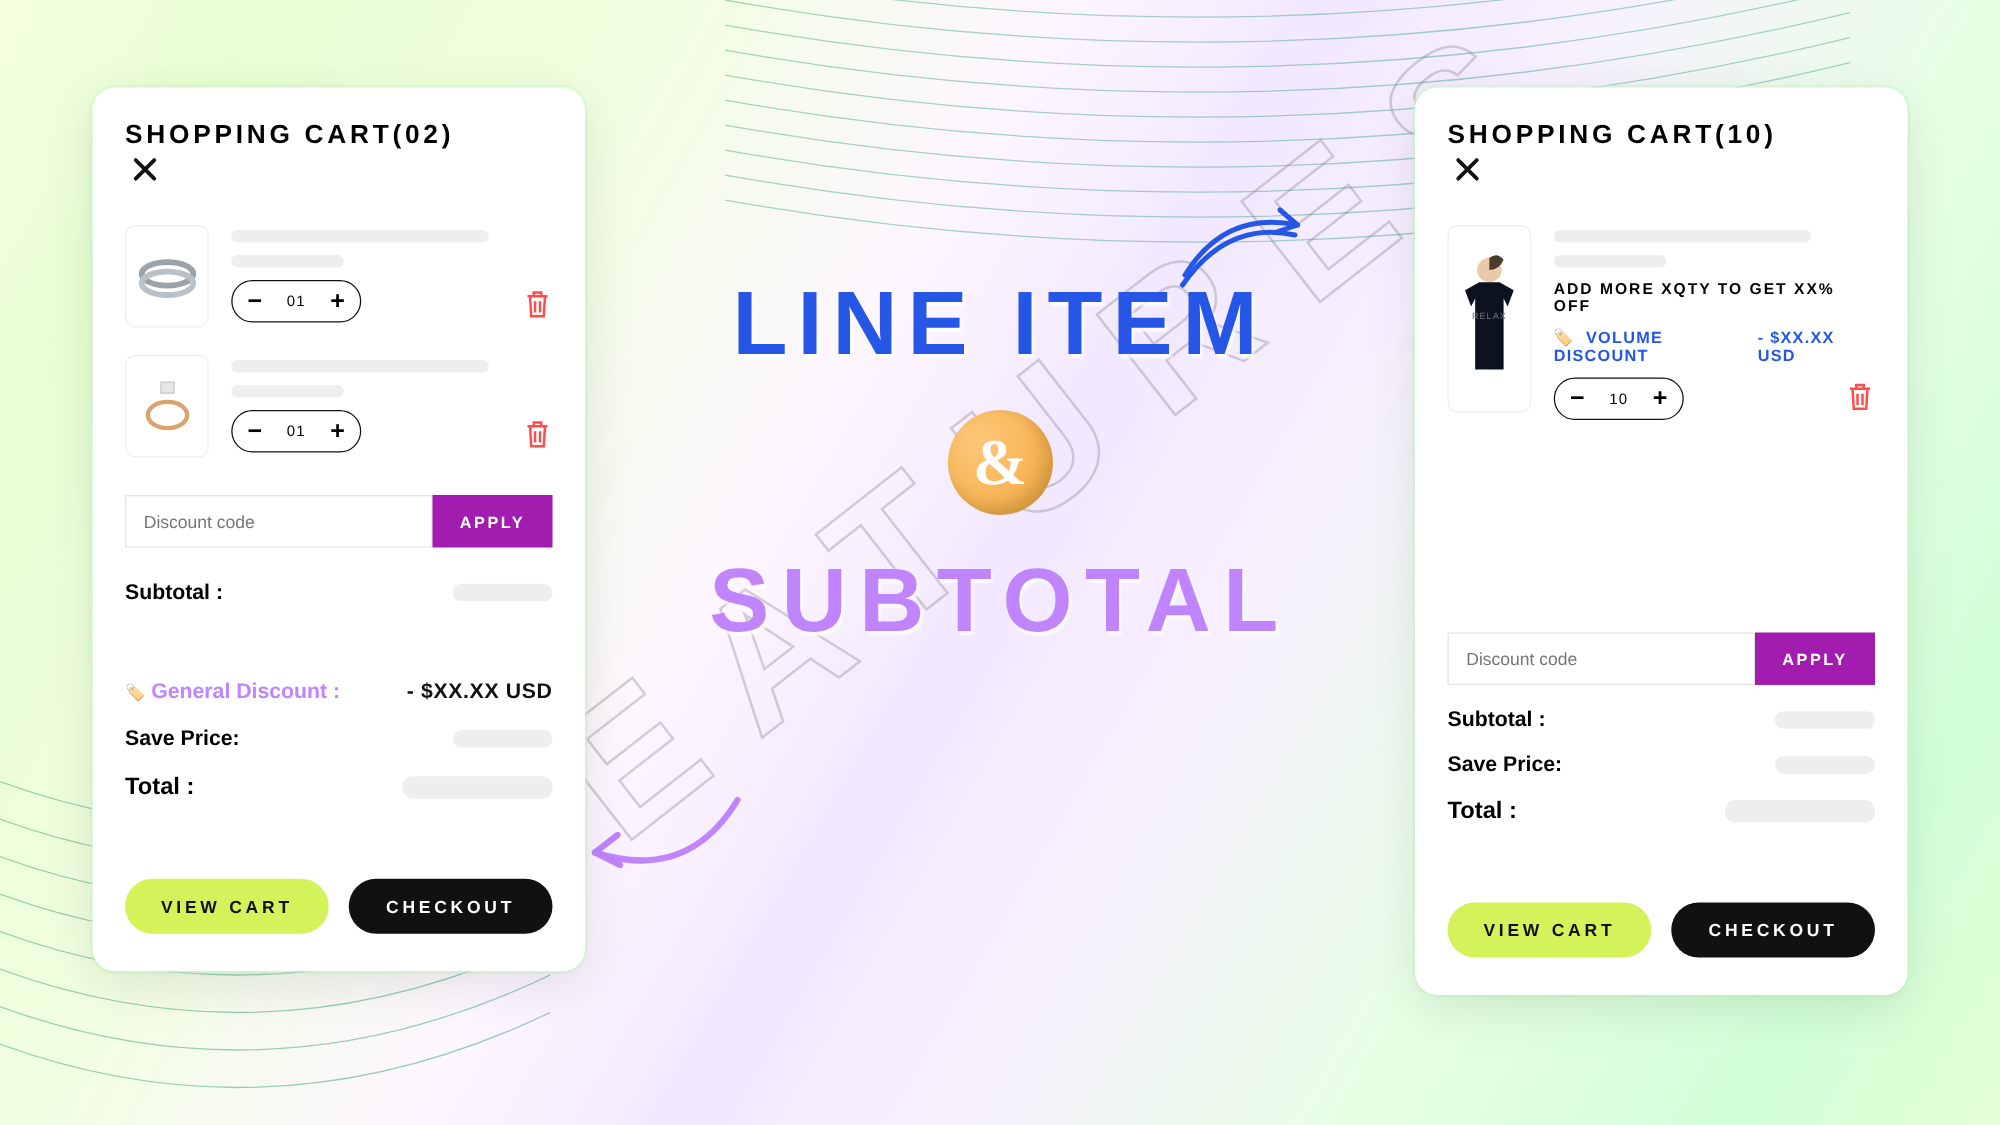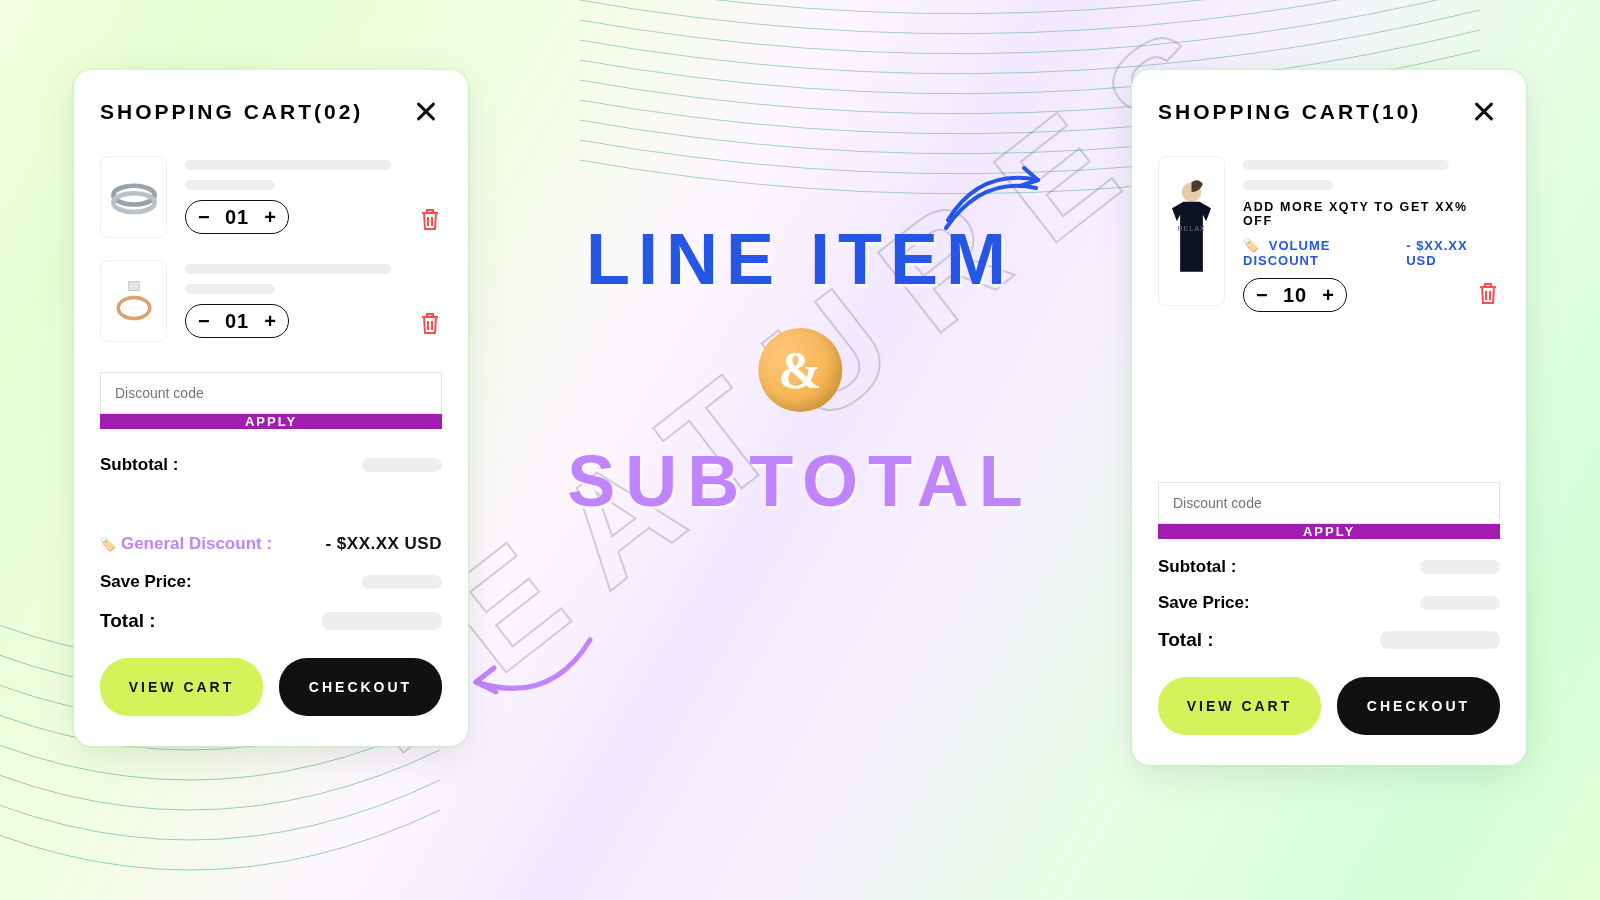--- a/index.html
+++ b/index.html
@@ -46,21 +46,21 @@
 .arrow-left {
   position: absolute; top: 630px; left: 460px; pointer-events:none;
 }
 .panel {
   position: absolute; width: 394px; background: #fff;
   border-radius: 18px; padding: 26px 26px 30px 26px;
   box-shadow: 0 10px 40px rgba(0,0,0,.10), 0 0 0 2px rgba(200,255,200,.5);
 }
 .panel.left { top: 70px; left: 74px; }
 .panel.right { top: 70px; right: 74px; }
-.panel-head { display: flex; justify-content: space-between; align-items: center; margin-bottom: 28px; }
+.panel-head { display: flex; justify-content: space-between; margin-bottom: 28px; flex-direction: column; }
 .panel-title { font-weight: 800; letter-spacing: 3px; font-size: 21px; display:flex; }
 .panel-title .count { font-weight: 600; }
 .close-x { width: 32px; height: 32px; cursor:pointer; }
 .close-x::before, .close-x::after {
   content: ''; position: absolute; width: 24px; height: 3px; background: #111; border-radius:2px;
 }
 .close-x { position: relative; }
 .close-x::before { transform: translate(4px,14px) rotate(45deg); }
 .close-x::after  { transform: translate(4px,14px) rotate(-45deg); }
 .cart-item { display: flex; gap: 18px; margin-bottom: 22px; position:relative; }
@@ -74,43 +74,43 @@
 .skel { background:#eee; border-radius:10px; height:10px; }
 .skel.w1 { width: 80%; } .skel.w2 { width: 35%; }
 .promo-line { font-size: 12.5px; font-weight: 800; letter-spacing: 1.6px; }
 .vol-row { display:flex; justify-content:space-between; font-size:13px; font-weight:700; color:#2556E6; letter-spacing:1px; }
 .vol-row .tag-ico { margin-right:4px; }
 .qty {
   display:flex; align-items:center; border:1.5px solid #111; border-radius:24px;
   width: 104px; height: 34px; justify-content:space-between; padding:0 8px;
 }
 .qty button { border:none; background:none; font-size:20px; font-weight:700; cursor:pointer; line-height:1; padding:0 4px;}
-.qty .val { font-size:20px; font-weight:700; letter-spacing:1px;}
+.qty .val { font-size:12px; font-weight:400; letter-spacing:1px;}
 .trash {
   position:absolute; right:0; bottom:6px; width:24px; height:26px; cursor:pointer;
 }
 .trash svg { width:24px; height:26px; fill:none; stroke:#ff4d4d; stroke-width:2;}
-.disc-row { display:flex; margin-top: 30px; flex-direction: column; }
+.disc-row { display:flex; margin-top: 30px; }
 .disc-row input {
   flex:1; border:1px solid #e4e4e4; padding:12px 14px; font-size:14px; color:#777; outline:none;
 }
 .disc-row button {
   background:#a21caf; color:#fff; border:none; padding:0 22px; font-weight:800; letter-spacing:2px; font-size:13px; cursor:pointer;
 }
 .summary { margin-top: 26px; display:flex; flex-direction:column; gap:18px; }
 .srow { display:flex; justify-content:space-between; align-items:center; font-size:17px; font-weight:600; }
 .srow.discount { color:#c084fc; font-weight:700;margin-top:41px; }
 .srow.discount .amt { color:#111; font-weight:700; font-size:17px; letter-spacing:.5px;}
 .srow .skel-box { width:80px; height:14px; background:#eee; border-radius:8px; }
 .srow.total { font-weight:800; font-size:19px; }
 .srow.total .skel-box { width:120px; height:18px; }
 .actions { display:flex; gap:16px; margin-top:26px; }
 .actions button {
-  flex:1; height:58px; border-radius:28px; border:none; cursor:pointer;
-  font-weight:800; letter-spacing:3px; font-size:14px;
+  flex:1; height:44px; border-radius:28px; border:none; cursor:pointer;
+  font-weight:800; letter-spacing:3px; font-size:14px;margin-top:36px;
 }
 .btn-view { background:#d4f25a; color:#111; }
 .btn-checkout { background:#111; color:#fff; }
 .tag-ico::before { content:"🏷️"; font-size:13px; }
 .panel.right .summary { margin-top:18px; gap:16px; }
 .panel.right .disc-row { margin-top: 170px; }
 @media print {}
 </style>
 </head>
 <body>

